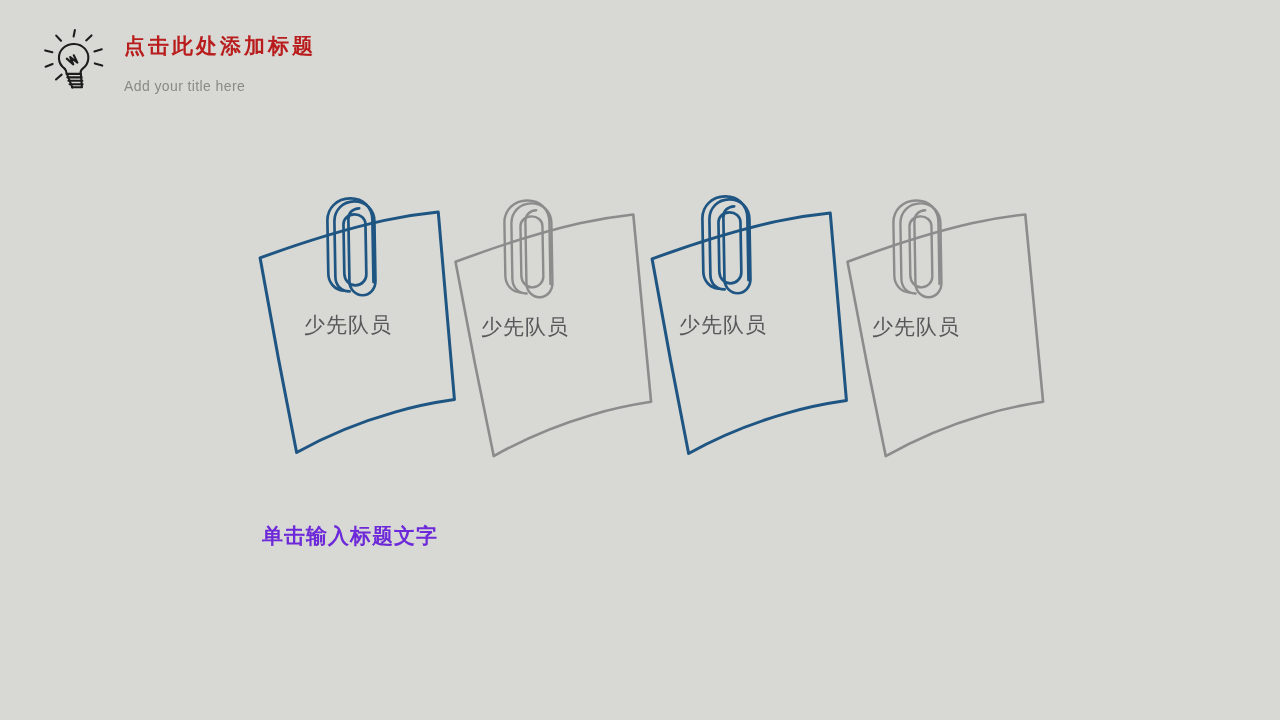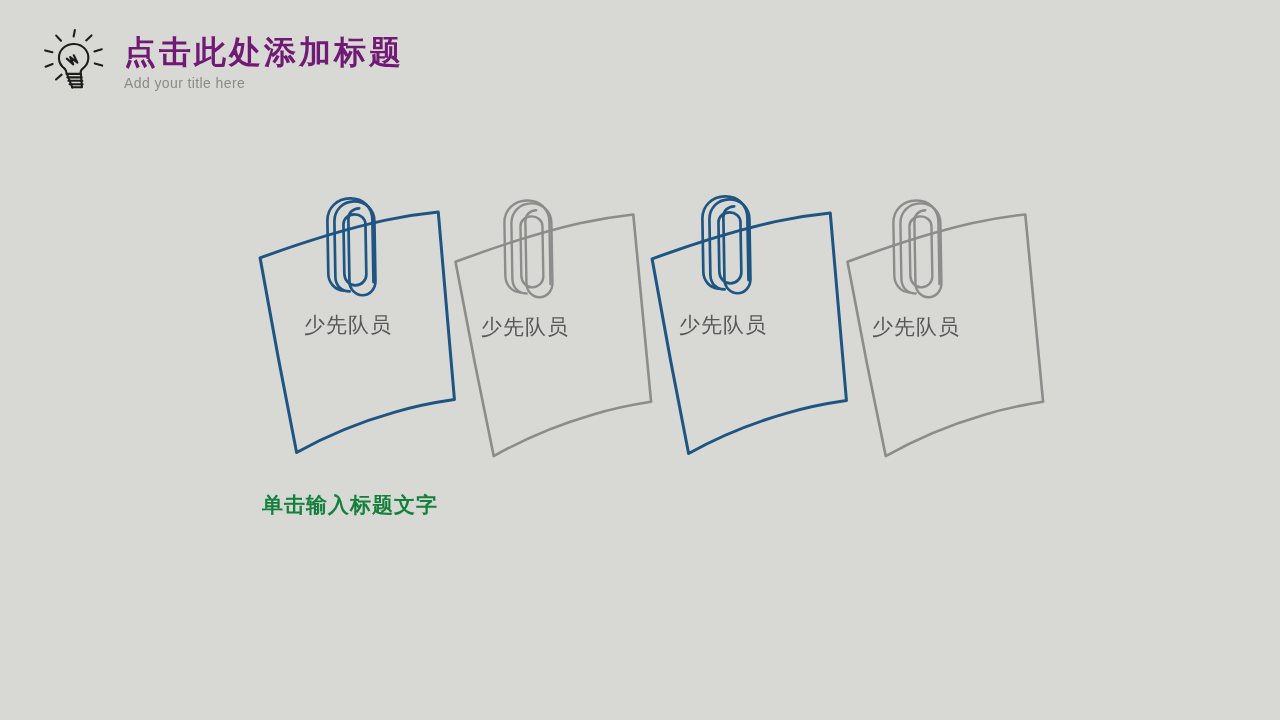--- a/index.html
+++ b/index.html
@@ -28,33 +28,33 @@
     height: 72px;
     flex: 0 0 auto;
     margin-top: 2px;
   }
   #header-text {
     margin-left: 10px;
     margin-top: 8px;
   }
   #title-main {
     font-family: "Liberation Sans", sans-serif;
-    font-size: 32px;
+    font-size: 21px;
     font-weight: bold;
-    color: #701a75;
+    color: #b91c1c;
     letter-spacing: 3px;
     line-height: 1.15;
     white-space: nowrap;
   }
   #title-sub {
     font-family: "Liberation Sans", sans-serif;
     font-size: 14px;
     color: #8a8a86;
     letter-spacing: 0.4px;
-    margin-top: 4px;
+    margin-top: 20px;
     white-space: nowrap;
   }
 
   
   #notes-area {
     position: absolute;
     left: 0;
     top: 0;
     width: 1280px;
     height: 720px;
@@ -78,23 +78,24 @@
   #body-block {
     position: absolute;
     left: 262px;
     top: 492px;
     width: 790px;
   }
   #body-heading {
     font-family: "Liberation Serif", serif;
     font-size: 21px;
     font-weight: bold;
-    color: #15803d;
+    color: #6d28d9;
     letter-spacing: 1px;
     line-height: 1.3;
+    margin-top: 31px;
   }
   #body-paragraph {
     margin-top: 16px;
     font-family: "Liberation Serif", serif;
     font-size: 16px;
     color: #6b6b6c;
     line-height: 1.75;
     letter-spacing: 0.6px;
     text-align: justify;
     width: 783px;

